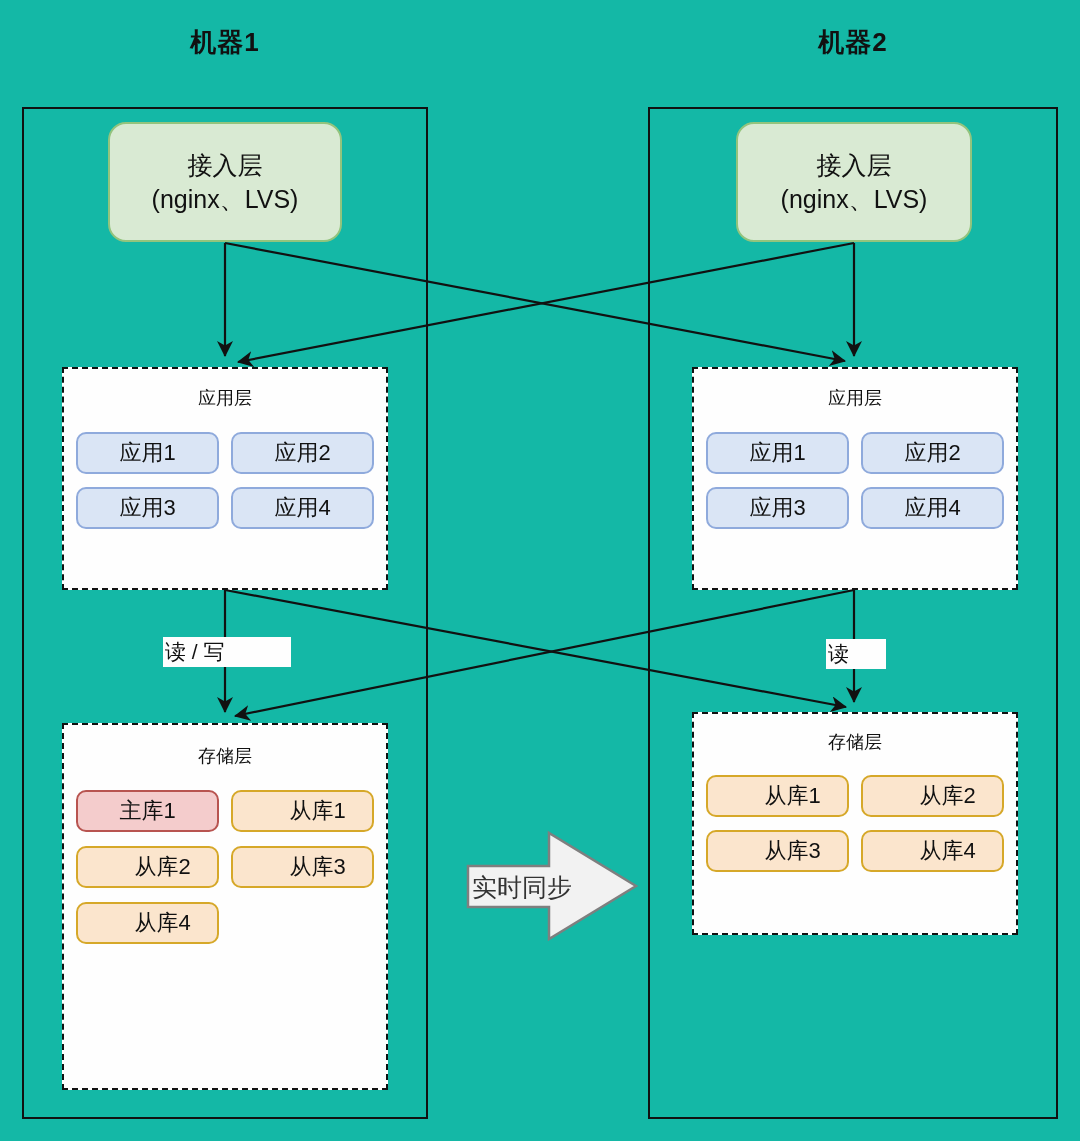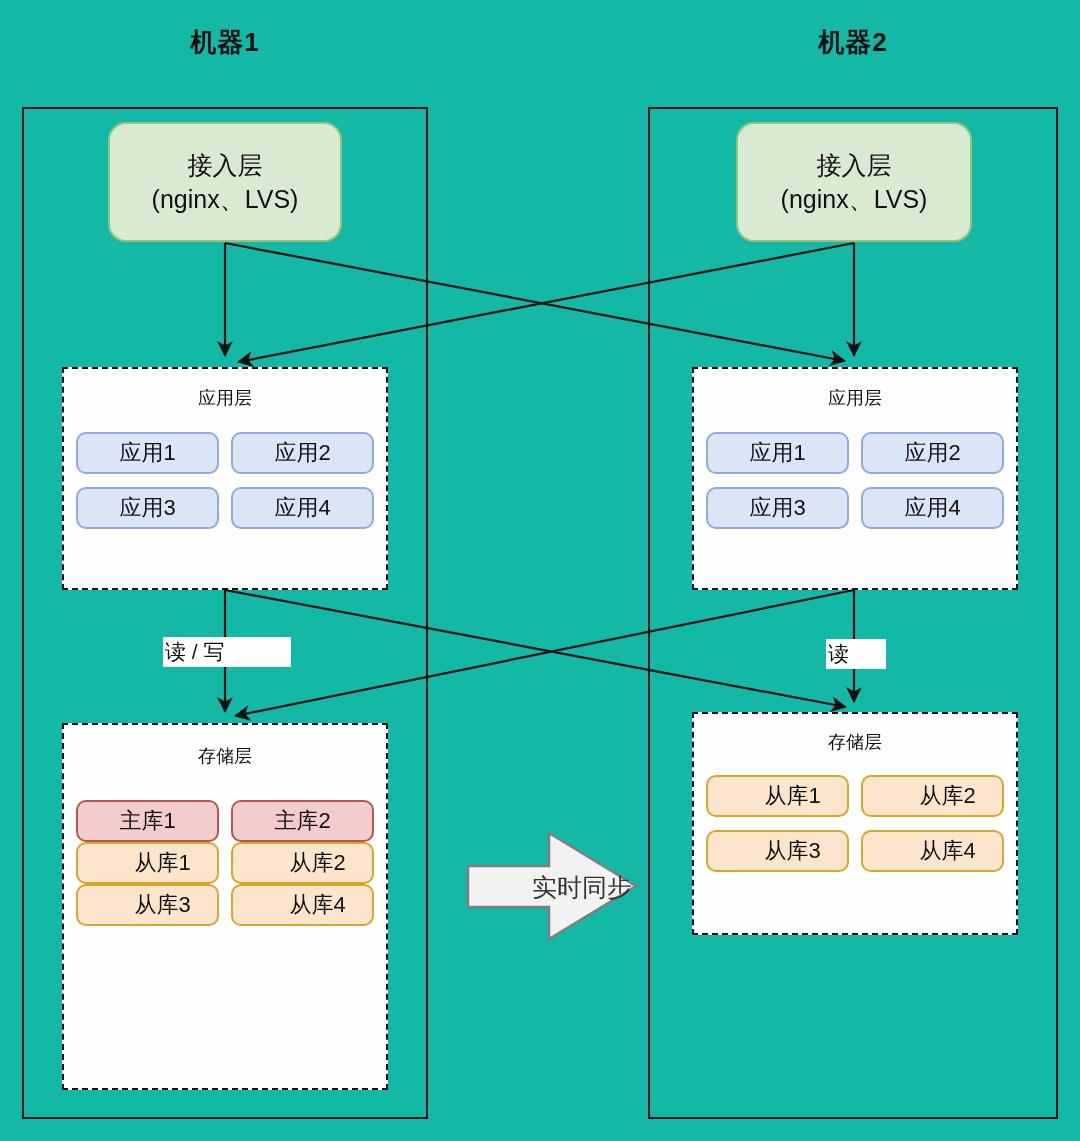--- a/index.html
+++ b/index.html
@@ -36,21 +36,21 @@
   }
   .node.app{background:var(--app-fill,#dae5f5);border:2px solid var(--app-border,#8faadc);}
   .node.master{background:var(--master-fill,#f4cccc);border:2px solid var(--master-border,#b85450);}
   .node.slave{background:var(--slave-fill,#fbe5cd);border:2px solid var(--slave-border,#d6a829);padding-left:30px;}
   .overlay{position:absolute;left:0;top:0;pointer-events:none;}
   .edge-label{
     position:absolute;background:#fefefe;
     font-size:21px;line-height:30px;padding:0 2px;
   }
   .sync-label{
-    position:absolute;left:472px;top:871px;width:160px;text-align:right;
+    position:absolute;left:472px;top:871px;width:160px;text-align:left;
     font-size:25px;line-height:32px;color:#333;
   }
 </style>
 </head>
 <body>
 
 <div class="canvas">
 
   <div class="machine-title" style="left:22px;width:406px;">机器1</div>
   <div class="machine-title" style="left:648px;width:410px;">机器2</div>
@@ -82,23 +82,22 @@
     <div class="node-grid" style="margin-top:19px;row-gap:13px;">
       <div class="node app">应用1</div>
       <div class="node app">应用2</div>
       <div class="node app">应用3</div>
       <div class="node app">应用4</div>
     </div>
   </div>
 
   <div class="layer-group" style="left:62px;top:723px;width:326px;height:367px;padding-top:16px;">
     <div class="layer-title">存储层</div>
-    <div class="node-grid" style="margin-top:29px;">
+    <div class="node-grid" style="margin-top:19px;row-gap:14px;">
       <div class="node master">主库1</div>
-      <div class="node master">主库2</div>
       <div class="node slave">从库1</div>
       <div class="node slave">从库2</div>
       <div class="node slave">从库3</div>
       <div class="node slave">从库4</div>
     </div>
   </div>
 
   <div class="layer-group" style="left:692px;top:712px;width:326px;height:223px;padding-top:14px;">
     <div class="layer-title" style="line-height:28px;">存储层</div>
     <div class="node-grid" style="margin-top:19px;row-gap:13px;">

